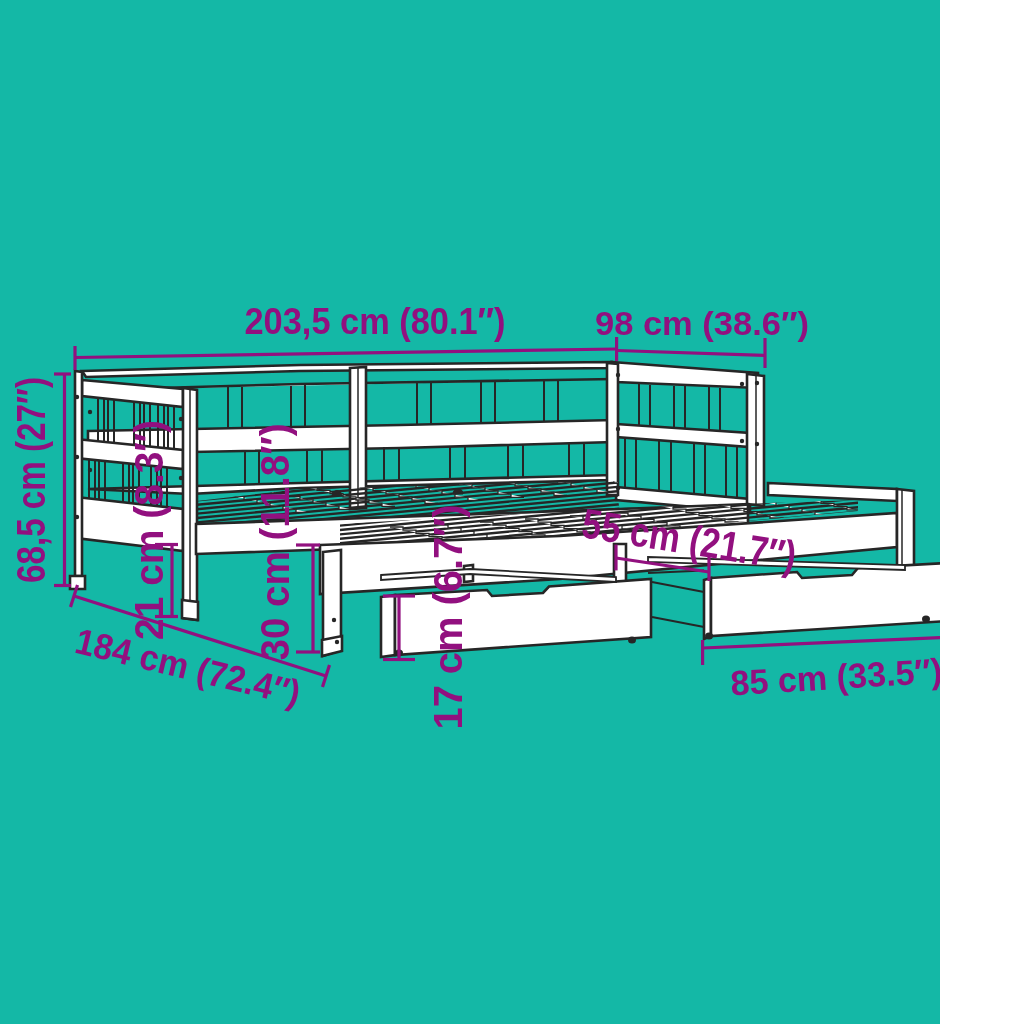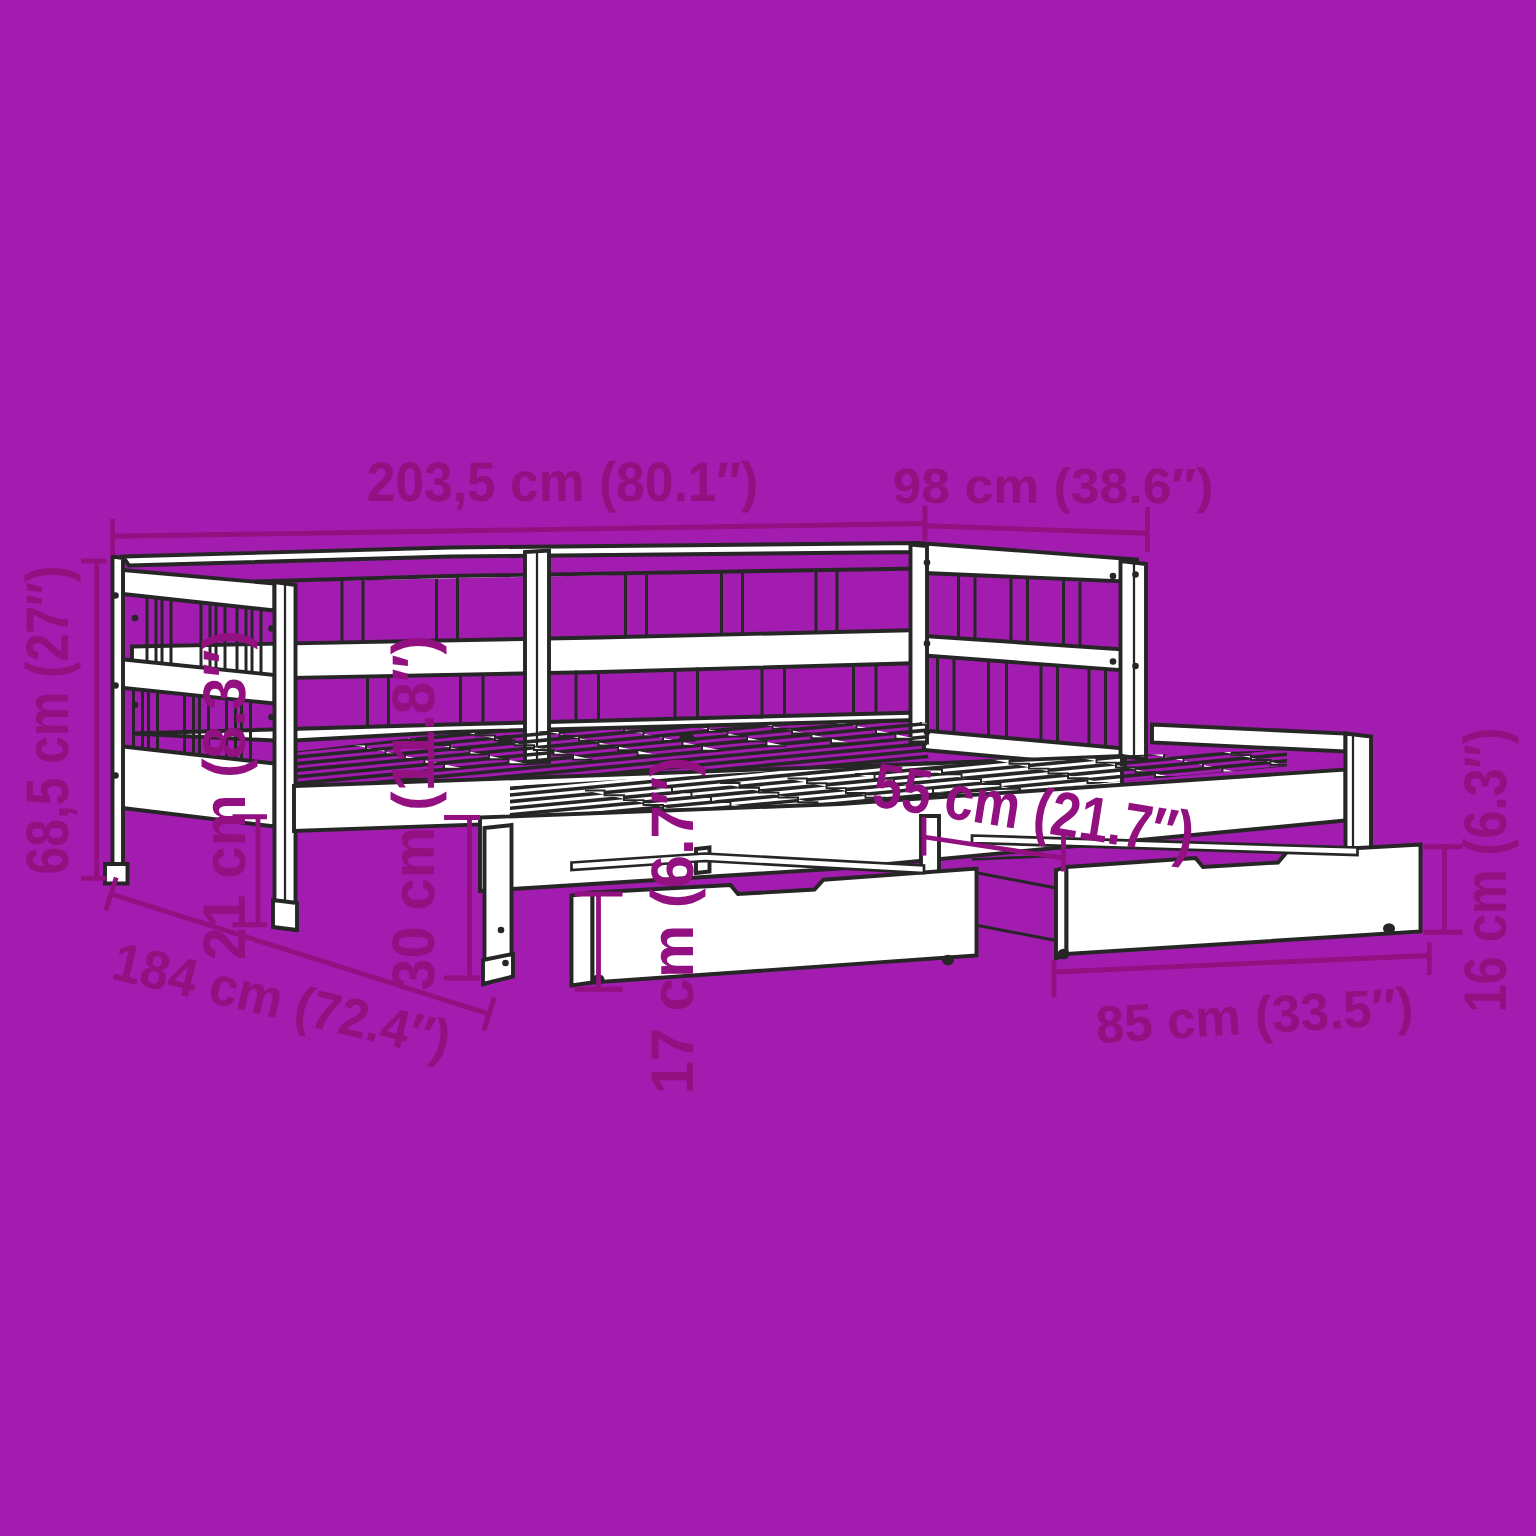--- a/index.html
+++ b/index.html
@@ -1,16 +1,16 @@
 <!DOCTYPE html>
 <html><head>
 <meta charset="utf-8">
 <style>
   html,body{margin:0;padding:0;background:#fff;}
-  .wrap{width:1024px;height:1024px;position:relative;overflow:hidden;background:#a21caf;}
+  .wrap{width:940px;height:1024px;position:relative;overflow:hidden;background:#14b8a6;}
   svg{display:block;}
   text{font-family:"Liberation Sans",sans-serif;font-weight:bold;fill:#92107f;}
 </style>
 </head>
 <body>
 <div class="wrap">
 <svg width="1024" height="1024" viewBox="0 0 1024 1024" fill="none" stroke-linecap="butt">
 <defs>
 <clipPath id="mh">
           <polygon points="197,501 300,489 612,481 618,482 618,500 620,511 197,530"></polygon>

